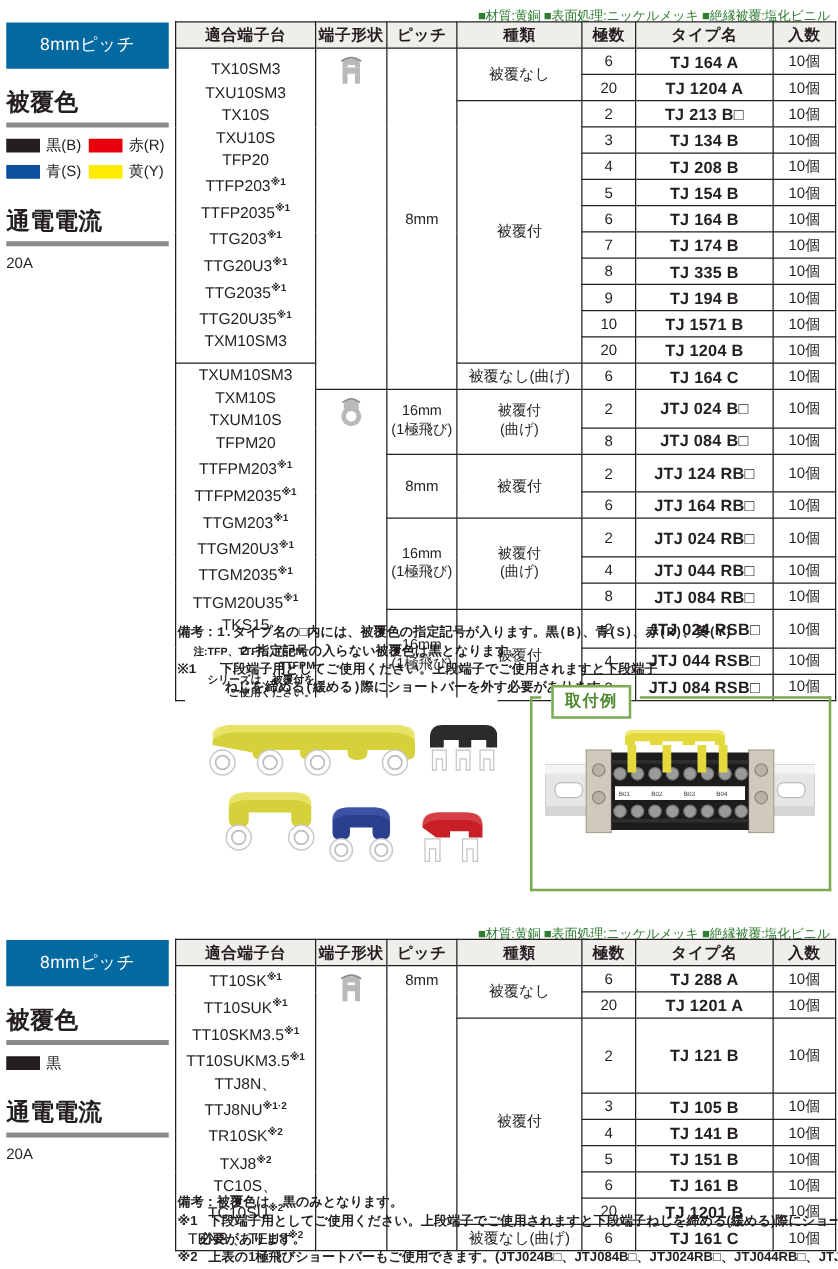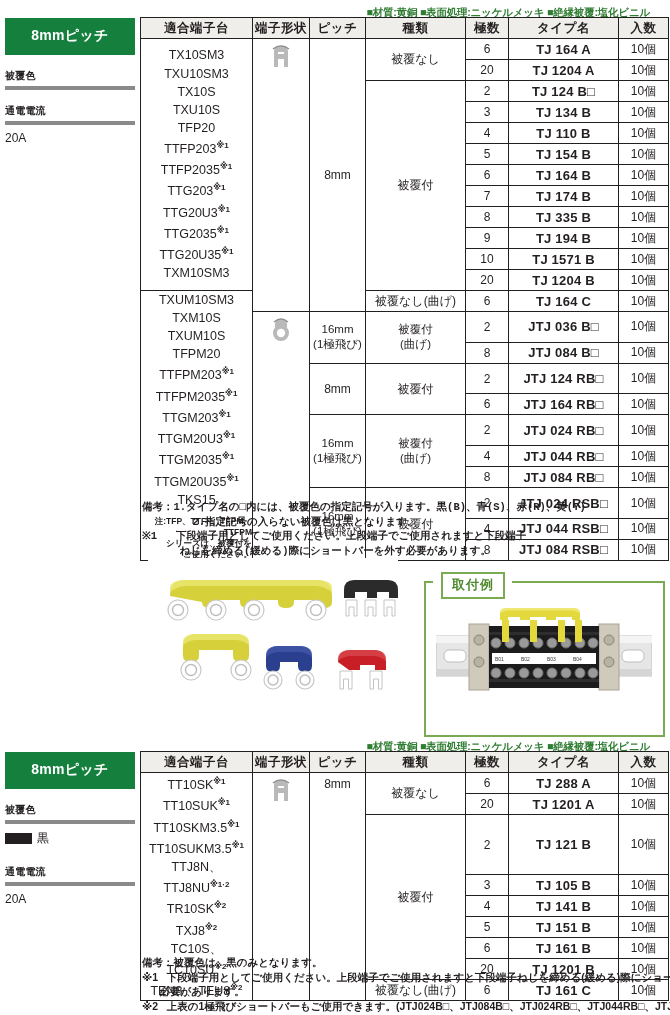--- a/index.html
+++ b/index.html
@@ -11,32 +11,32 @@
     width: 670px; height: 1015px;
     position: relative;
     font-family: "Liberation Sans", "DejaVu Sans", sans-serif;
     color: #231f20;
     overflow: hidden;
   }
 
   .sidebar { position: absolute; left: 5px; width: 130px; }
 
   .pitch-badge {
-    background: #15803d;
+    background: #0369a1;
     color: #ffffff;
-    font-weight: bold;
+    font-weight: normal;
     font-size: 14px;
     text-align: center;
     padding: 9px 0 10px 0;
     letter-spacing: .3px;
   }
 
   .side-head {
     font-weight: bold;
-    font-size: 10px;
+    font-size: 19px;
     color: #231f20;
     margin-top: 14px;
     letter-spacing: .2px;
   }
   .side-rule {
     height: 4px;
     background: #8a8a8a;
     margin-top: 3px;
     margin-bottom: 6px;
   }
@@ -53,24 +53,24 @@
   .sw {
     width: 27px; height: 11px; display: inline-block;
     margin-right: 5px;
     border: 0;
   }
   .sw-label { font-size: 12px; white-space: nowrap; }
 
   
   .material-line {
     position: absolute;
-    right: 20px;
+    right: 6px;
     font-size: 10.5px;
     color: #2f7d32;
-    font-weight: bold;
+    font-weight: normal;
     white-space: nowrap;
     letter-spacing: -0.2px;
   }
 
   
   table.spec {
     position: absolute;
     border-collapse: collapse;
     table-layout: fixed;
     font-size: 12px;
@@ -147,20 +147,38 @@
 </style>
 </head>
 <body>
 
 <div class="material-line" style="top:6px;">■材質:黄銅 ■表面処理:ニッケルメッキ ■絶縁被覆:塩化ビニル</div>
 
 <div class="sidebar" style="top:18px;">
   <div class="pitch-badge">8mmピッチ</div>
   <div class="side-head">被覆色</div>
   <div class="side-rule"></div>
+  <div class="swatch-grid">
+    <div class="swatch-cell">
+      <span class="sw" style="background:#231f20"></span>
+      <span class="sw-label">黒(B)</span>
+    </div>
+    <div class="swatch-cell">
+      <span class="sw" style="background:#e8000d"></span>
+      <span class="sw-label">赤(R)</span>
+    </div>
+    <div class="swatch-cell">
+      <span class="sw" style="background:#0b4f9e"></span>
+      <span class="sw-label">青(S)</span>
+    </div>
+    <div class="swatch-cell">
+      <span class="sw" style="background:#ffec00"></span>
+      <span class="sw-label">黄(Y)</span>
+    </div>
+  </div>
   <div class="side-head">通電電流</div>
   <div class="side-rule"></div>
   <div class="side-text">20A</div>
 </div>
 
 <table class="spec" id="table1" style="left:140px; top:17px; width:528px;">
   <colgroup>
     <col style="width:112px">
       <col style="width:57px">
       <col style="width:56px">
@@ -197,31 +215,31 @@
         <td>10個</td>
       </tr>
       <tr>
         <td>20</td>
         <td class="typename">TJ 1204 A</td>
         <td>10個</td>
       </tr>
       <tr>
         <td rowspan="10">被覆付</td>
         <td>2</td>
-        <td class="typename">TJ 124 B□</td>
+        <td class="typename">TJ 213 B□</td>
         <td>10個</td>
       </tr>
       <tr>
         <td>3</td>
         <td class="typename">TJ 134 B</td>
         <td>10個</td>
       </tr>
       <tr>
         <td>4</td>
-        <td class="typename">TJ 110 B</td>
+        <td class="typename">TJ 208 B</td>
         <td>10個</td>
       </tr>
       <tr>
         <td>5</td>
         <td class="typename">TJ 154 B</td>
         <td>10個</td>
       </tr>
       <tr>
         <td>6</td>
         <td class="typename">TJ 164 B</td>
@@ -264,21 +282,21 @@
           <svg class="term-icon" width="22" height="26" viewBox="0 0 22 26">
             <path d="M5 7 q0-4 6-4 q6 0 6 4 v3 h-12z" fill="#b9b9b9"></path>
             <circle cx="11" cy="16" r="8" fill="#b9b9b9"></circle>
             <circle cx="11" cy="16" r="4.2" fill="#ffffff"></circle>
             <path d="M4 5 q4-3 7-3 q3 0 7 3" fill="none" stroke="#8d8d8d" stroke-width="1.4"></path>
           </svg>
         </td>
         <td rowspan="2" class="two-line">16mm<br>(1極飛び)</td>
         <td rowspan="2" class="two-line">被覆付<br>(曲げ)</td>
         <td>2</td>
-        <td class="typename">JTJ 036 B□</td>
+        <td class="typename">JTJ 024 B□</td>
         <td>10個</td>
       </tr>
       <tr>
         <td>8</td>
         <td class="typename">JTJ 084 B□</td>
         <td>10個</td>
       </tr>
       <tr>
         <td rowspan="2">8mm</td>
         <td rowspan="2">被覆付</td>
@@ -382,21 +400,21 @@
 
     <path d="M190 104 q0-12 13-12 h22 q13 0 13 12 v8 h-11 v-5 h-15 v5 h-11 z" fill="#c81f26"></path>
     <path d="M190 101 q0-9 13-9 h22 q13 0 13 9 v2 q-6-5-13-5 h-22 q-7 0-13 5 z" fill="#d94a4f" opacity=".75"></path>
     <g fill="#ffffff" stroke="#c4c4c4" stroke-width="1">
       <path d="M192 113 h12 v18 h-3.5 v-10 h-5 v10 h-3.5 z"></path>
       <path d="M222 113 h12 v18 h-3.5 v-10 h-5 v10 h-3.5 z"></path>
     </g>
   </svg>
 </div>
 
-<div class="mount-frame" style="left:424px; top:572px; width:205px; height:165px;">
+<div class="mount-frame" style="left:424px; top:548px; width:205px; height:165px;">
   <div class="mount-line" style="left:0; top:9px; width:9px; height:2px;"></div>
   <div class="mount-line" style="left:88px; top:9px; width:153px; height:2px;"></div>
   <div class="mount-line" style="left:0; top:9px; width:2px; height:156px;"></div>
   <div class="mount-line" style="left:239px; top:9px; width:2px; height:156px;"></div>
   <div class="mount-line" style="left:0; top:163px; width:241px; height:2px;"></div>
   <div class="mount-label" style="left:17px; top:0px;">取付例</div>
 
   <div class="photo-right" style="left:12px; top:24px; width:216px; height:122px;">
     <svg width="216" height="122" viewBox="0 0 216 122">
 

